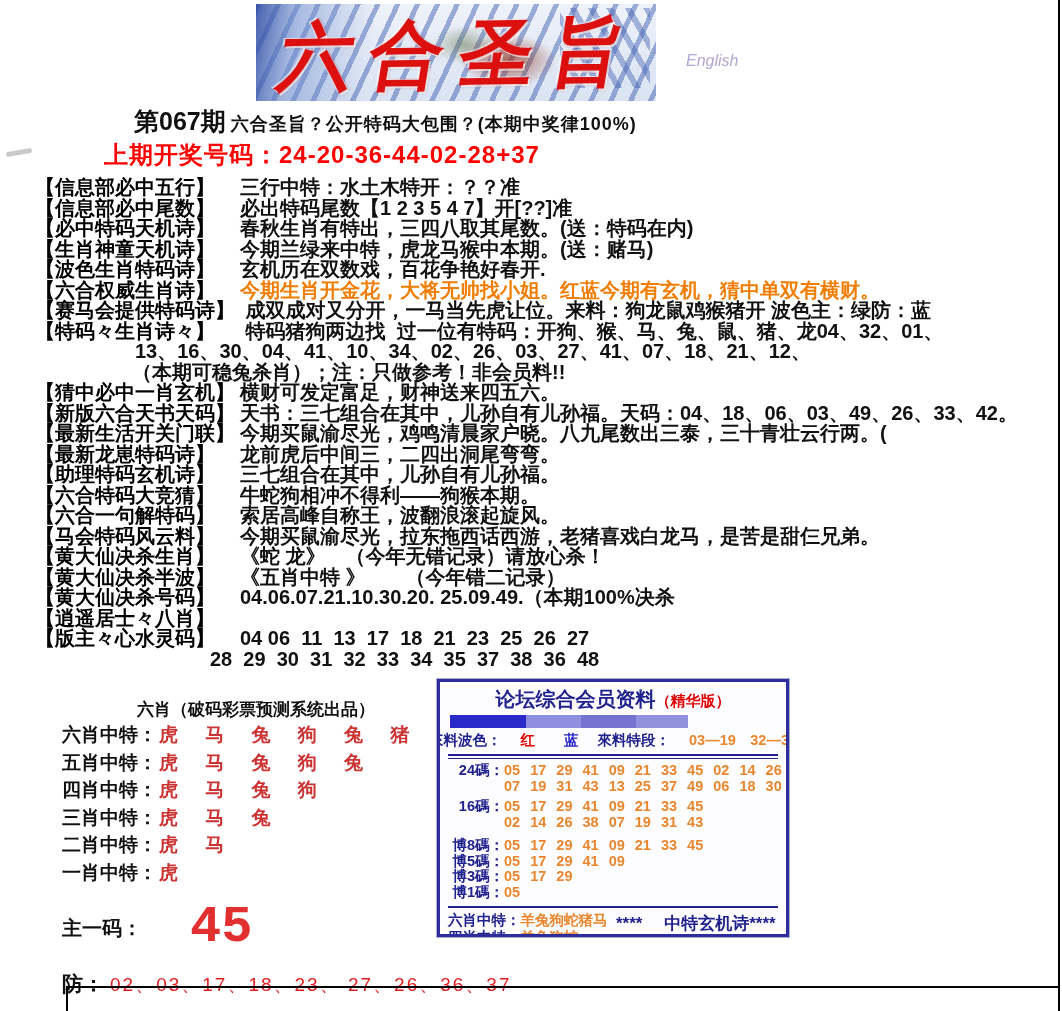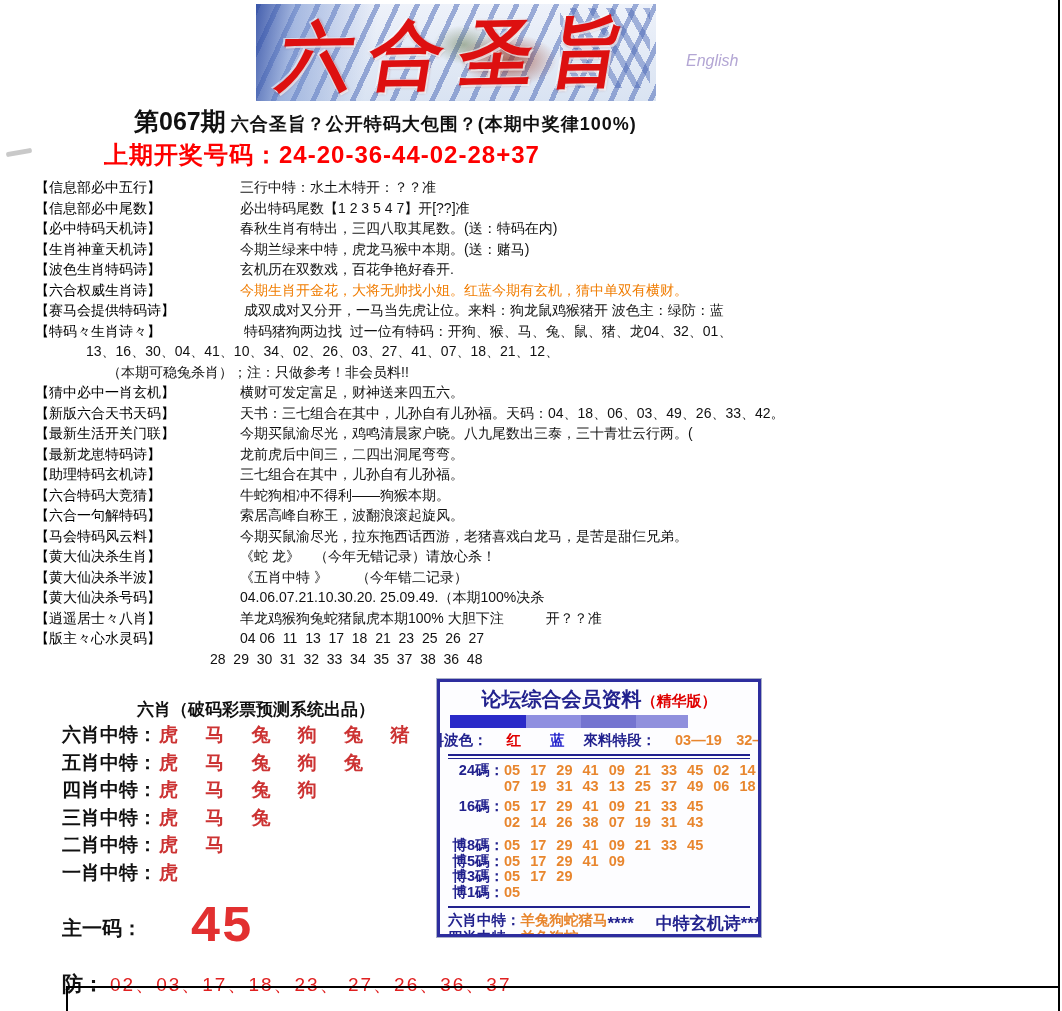--- a/index.html
+++ b/index.html
@@ -31,41 +31,41 @@
     white-space:nowrap;
   }
   .english{left:686px;top:52px;font-size:16px;font-style:italic;color:#b3a6d4;z-index:3;}
   .issue-line{left:134px;top:105px;display:flex;align-items:baseline;gap:5px;white-space:nowrap;}
   .issue-no{font-size:25px;font-weight:bold;}
   .issue-sub{font-size:18px;font-weight:bold;letter-spacing:1px;}
   .last-draw{left:104px;top:139px;font-size:24px;font-weight:bold;color:#fe0000;letter-spacing:1px;white-space:nowrap;}
   .stray-mark{left:6px;top:150px;width:26px;height:5px;background:#c9c9c9;transform:rotate(-10deg);border-radius:2px;}
   
   .rows{left:35px;top:177px;width:1000px;}
-  .p-row{display:flex;line-height:20.5px;font-size:14px;font-weight:normal;white-space:pre;}
+  .p-row{display:flex;line-height:20.5px;font-size:20px;font-weight:bold;white-space:pre;}
   .p-label{width:205px;flex:none;color:#000;}
   .p-content{color:#111;}
   .orange .p-content{color:#f07c00;}
   
   .six{left:62px;top:698px;width:370px;}
   .six-title{margin-left:75px;font-size:17px;font-weight:bold;white-space:nowrap;}
   .six-row{font-size:19px;font-weight:bold;line-height:27.5px;white-space:nowrap;}
   .six-animals{color:#cc3333;letter-spacing:11px;margin-left:2px;}
   .main-code-row{display:flex;align-items:center;margin-top:14px;height:56px;}
   .main-code-label{font-size:20px;font-weight:bold;}
   .main-code-value{
     font-family:Liberation Mono, monospace;font-size:52px;font-weight:bold;
     color:#e23030;margin-left:48px;line-height:52px;
   }
   .guard-row{margin-top:14px;display:flex;align-items:baseline;white-space:nowrap;}
   .guard-label{font-size:21px;font-weight:bold;}
   .guard-value{font-size:19px;font-weight:normal;color:#e02020;letter-spacing:2px;margin-left:6px;}
   
   .member-box{
-    left:437px;top:679px;width:324px;height:258px;box-sizing:border-box;
+    left:437px;top:679px;width:352px;height:258px;box-sizing:border-box;
     border:3px solid #2d2d9e;outline:1px solid #aab0c8;
     background:#fdfdff;padding:4px 8px 21px 8px;overflow:hidden;
   }
   .mb-title{text-align:center;font-size:20px;font-weight:bold;color:#22228e;white-space:nowrap;}
   .mb-edition{color:#e00000;font-size:15px;}
   .mb-bar{height:13px;width:238px;margin:2px 0 3px 2px;
     background:linear-gradient(90deg,#2a2ac8 0 32%,#8f8fe0 32% 55%,#7474d0 55% 78%,#9090dd 78% 100%);}
   .mb-source{font-size:14.5px;font-weight:bold;color:#22228e;display:flex;justify-content:center;gap:19px;white-space:pre;}
   .mb-wave-red{color:#e00000;}
   .mb-wave-blue{color:#2424cc;margin-left:10px;}
@@ -111,34 +111,34 @@
 
 <div class="abs rows" id="prediction-rows">
     <div class="p-row"><span class="p-label">【信息部必中五行】</span><span class="p-content">三行中特：水土木特开：？？准</span></div>
     <div class="p-row"><span class="p-label">【信息部必中尾数】</span><span class="p-content">必出特码尾数【1 2 3 5 4 7】开[??]准</span></div>
     <div class="p-row"><span class="p-label">【必中特码天机诗】</span><span class="p-content">春秋生肖有特出，三四八取其尾数。(送：特码在内)</span></div>
     <div class="p-row"><span class="p-label">【生肖神童天机诗】</span><span class="p-content">今期兰绿来中特，虎龙马猴中本期。(送：赌马)</span></div>
     <div class="p-row"><span class="p-label">【波色生肖特码诗】</span><span class="p-content">玄机历在双数戏，百花争艳好春开.</span></div>
     <div class="p-row orange"><span class="p-label">【六合权威生肖诗】</span><span class="p-content">今期生肖开金花，大将无帅找小姐。红蓝今期有玄机，猜中单双有横财。</span></div>
     <div class="p-row"><span class="p-label">【赛马会提供特码诗】</span><span class="p-content"> 成双成对又分开，一马当先虎让位。来料：狗龙鼠鸡猴猪开 波色主：绿防：蓝</span></div>
     <div class="p-row"><span class="p-label">【特码々生肖诗々】</span><span class="p-content"> 特码猪狗两边找  过一位有特码：开狗、猴、马、兔、鼠、猪、龙04、32、01、</span></div>
-    <div class="p-row"><span class="p-content" style="margin-left: 51px;">13、16、30、04、41、10、34、02、26、03、27、41、07、18、21、12、</span></div>
-    <div class="p-row"><span class="p-content" style="margin-left: 72px;">（本期可稳兔杀肖）；注：只做参考！非会员料!!</span></div>
+    <div class="p-row"><span class="p-content" style="margin-left: 100px;">13、16、30、04、41、10、34、02、26、03、27、41、07、18、21、12、</span></div>
+    <div class="p-row"><span class="p-content" style="margin-left: 97px;">（本期可稳兔杀肖）；注：只做参考！非会员料!!</span></div>
     <div class="p-row"><span class="p-label">【猜中必中一肖玄机】</span><span class="p-content">横财可发定富足，财神送来四五六。</span></div>
     <div class="p-row"><span class="p-label">【新版六合天书天码】</span><span class="p-content">天书：三七组合在其中，儿孙自有儿孙福。天码：04、18、06、03、49、26、33、42。</span></div>
     <div class="p-row"><span class="p-label">【最新生活开关门联】</span><span class="p-content">今期买鼠渝尽光，鸡鸣清晨家户晓。八九尾数出三泰，三十青壮云行两。(</span></div>
     <div class="p-row"><span class="p-label">【最新龙崽特码诗】</span><span class="p-content">龙前虎后中间三，二四出洞尾弯弯。</span></div>
     <div class="p-row"><span class="p-label">【助理特码玄机诗】</span><span class="p-content">三七组合在其中，儿孙自有儿孙福。</span></div>
     <div class="p-row"><span class="p-label">【六合特码大竞猜】</span><span class="p-content">牛蛇狗相冲不得利——狗猴本期。</span></div>
     <div class="p-row"><span class="p-label">【六合一句解特码】</span><span class="p-content">索居高峰自称王，波翻浪滚起旋风。</span></div>
     <div class="p-row"><span class="p-label">【马会特码风云料】</span><span class="p-content">今期买鼠渝尽光，拉东拖西话西游，老猪喜戏白龙马，是苦是甜仨兄弟。</span></div>
     <div class="p-row"><span class="p-label">【黄大仙决杀生肖】</span><span class="p-content">《蛇 龙》　（今年无错记录）请放心杀！</span></div>
     <div class="p-row"><span class="p-label">【黄大仙决杀半波】</span><span class="p-content">《五肖中特 》　　（今年错二记录）</span></div>
     <div class="p-row"><span class="p-label">【黄大仙决杀号码】</span><span class="p-content">04.06.07.21.10.30.20. 25.09.49.（本期100%决杀</span></div>
-    <div class="p-row"><span class="p-label">【逍遥居士々八肖】</span><span class="p-content">羊龙鸡猴狗兔蛇猪鼠虎本期100% 大胆下注　　　开？？准</span></div>
+    <div class="p-row"><span class="p-label">【逍遥居士々八肖】</span></div>
     <div class="p-row"><span class="p-label">【版主々心水灵码】</span><span class="p-content">04 06  11  13  17  18  21  23  25  26  27</span></div>
     <div class="p-row"><span class="p-content" style="margin-left: 175px;">28  29  30  31  32  33  34  35  37  38  36  48</span></div>
   </div>
 
 <div class="abs six">
   <div class="six-title">六肖（破码彩票预测系统出品）</div>
   <div id="six-rows">
       <div class="six-row"><span>六肖中特：</span><span class="six-animals">虎 马 兔 狗 兔 猪</span></div>
       <div class="six-row"><span>五肖中特：</span><span class="six-animals">虎 马 兔 狗 兔</span></div>
       <div class="six-row"><span>四肖中特：</span><span class="six-animals">虎 马 兔 狗</span></div>

